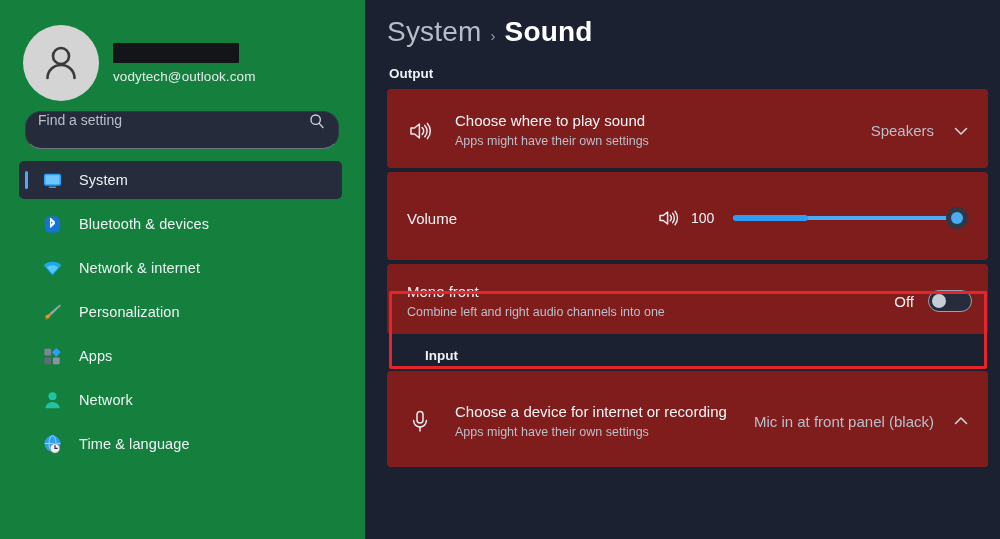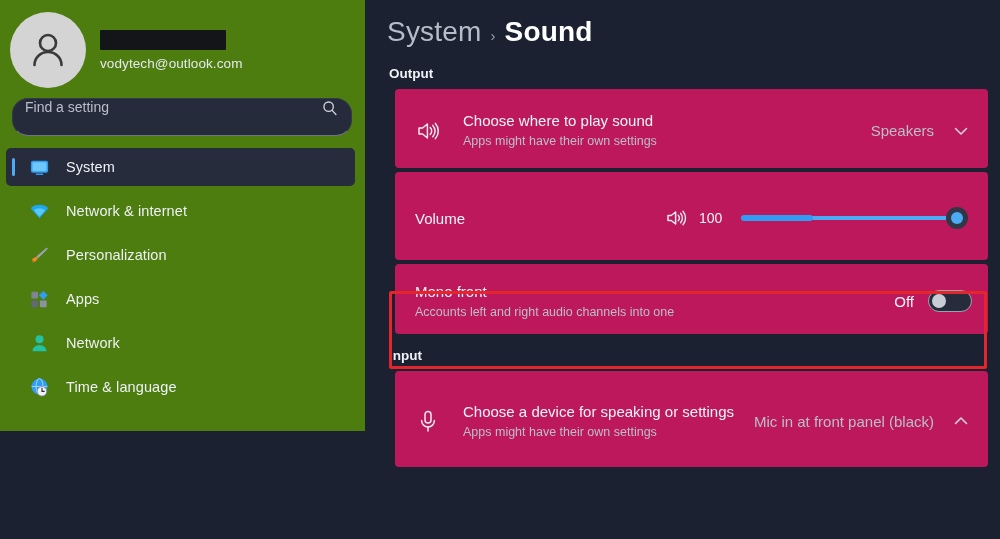--- a/index.html
+++ b/index.html
@@ -6,23 +6,23 @@
   html, body {
     width: 1000px; height: 539px;
     background: #1b2130;
     font-family: "Liberation Sans", sans-serif;
     overflow: hidden;
   }
   .window { position: relative; width: 1000px; height: 539px; display: flex; background: #1b2130; }
 
   
   .sidebar {
-    width: 365px; height: 431px;
-    background: #4d7c0f;
-    padding: 0;
+    width: 365px; height: 539px;
+    background: #15803d;
+    padding: 13px;
     flex: 0 0 365px;
     position: relative;
   }
   .account {
     display: flex; align-items: center;
     padding: 10px 0 0 10px;
     height: 90px;
   }
   .avatar {
     width: 76px; height: 76px; border-radius: 50%;
@@ -82,30 +82,29 @@
   }
   .breadcrumb { display: flex; align-items: baseline; gap: 9px; padding-left: 0; margin-bottom: 18px; }
   .crumb-parent { font-size: 28px; color: #b6bcc8; letter-spacing: .2px; }
   .crumb-sep { font-size: 15px; color: #9aa2b0; }
   .crumb-current { font-size: 28px; color: #ffffff; font-weight: bold; letter-spacing: .2px; }
 
   .section-label {
     font-size: 13.5px; font-weight: bold; color: #eef1f5;
     margin: 12px 0 8px 2px;
   }
-  .section-label.input-label { margin-top: 14px; }
+  .section-label.input-label { margin-top: 14px; padding-left: 36px; }
 
   .card {
-    background: #be185d;
+    background: #7f1d1d;
     border-radius: 4px;
     display: flex; align-items: center;
     padding: 4px 16px 0 20px;
     margin-bottom: 4px;
     position: relative;
-    margin-left: 8px;
   }
   .card.tall { height: 79px; }
   .card.short { height: 88px; }
   .card.mono { height: 70px; margin-bottom: 0; }
   .card.input-card { height: 96px; align-items: center; }
 
   .card-icon { width: 26px; height: 26px; flex: 0 0 26px; margin-right: 22px; display:flex; align-items:center; justify-content:center;}
   .card-texts { flex: 1; display: flex; flex-direction: column; justify-content: center; }
   .card-title { font-size: 15px; color: #f2f4f7; line-height: 1.32; }
   .card-sub { font-size: 12.5px; color: #b9bfca; margin-top: 2px; line-height: 1.3; }
@@ -179,20 +178,29 @@
         <span class="nav-icon">
           <svg width="21" height="21" viewBox="0 0 22 22">
             <rect x="2" y="4" width="18" height="12.5" rx="2" fill="#2f9df4"></rect>
             <rect x="3.6" y="5.4" width="14.8" height="9.6" rx="1.2" fill="#6ec7fb"></rect>
             <rect x="7" y="17.3" width="8" height="1.6" rx=".8" fill="#2f9df4"></rect>
           </svg>
         </span>
         <span class="nav-label">System</span>
       </div>
 
+      <div class="nav-item">
+        <span class="nav-icon">
+          <svg width="21" height="21" viewBox="0 0 22 22">
+            <rect x="3" y="2.5" width="16" height="17" rx="5" fill="#1573d8"></rect>
+            <path d="M9 6.2 l4 3.8 -4 3.8 V4.6 l4 3.8 -4 3.8" fill="none" stroke="#ffffff" stroke-width="1.3" stroke-linejoin="round" stroke-linecap="round"></path>
+          </svg>
+        </span>
+        <span class="nav-label">Bluetooth &amp; devices</span>
+      </div>
 
       <div class="nav-item">
         <span class="nav-icon">
           <svg width="21" height="21" viewBox="0 0 22 22">
             <path d="M1.8 7.5 A14 14 0 0 1 20.2 7.5 L11 18 Z" fill="#1ba8ef"></path>
             <path d="M5 9.6 A9.5 9.5 0 0 1 17 9.6 L11 16.6 Z" fill="#57c8f7"></path>
           </svg>
         </span>
         <span class="nav-label">Network &amp; internet</span>
       </div>
@@ -291,42 +299,42 @@
           <span class="slider-thumb">
               <i></i>
             </span>
         </span>
       </span>
     </div>
 
     <div class="card mono">
       <span class="card-texts">
         <span class="card-title">Mono front</span>
-        <span class="card-sub">Accounts left and right audio channels into one</span>
+        <span class="card-sub">Combine left and right audio channels into one</span>
       </span>
       <span class="mono-right">
         <span class="mono-state">Off</span>
         <span class="toggle">
             <i></i>
           </span>
       </span>
     </div>
 
     <div class="section-label input-label">Input</div>
 
     <div class="card input-card">
       <span class="card-icon">
         <svg width="26" height="26" viewBox="0 0 26 26">
           <rect x="10" y="3.5" width="6" height="11.5" rx="3" fill="none" stroke="#e9ecf1" stroke-width="1.5"></rect>
           <path d="M6.6 12.6 a6.4 6.4 0 0 0 12.8 0" fill="none" stroke="#e9ecf1" stroke-width="1.5" stroke-linecap="round"></path>
           <line x1="13" y1="19" x2="13" y2="23" stroke="#e9ecf1" stroke-width="1.5" stroke-linecap="round"></line>
         </svg>
       </span>
       <span class="card-texts">
-        <span class="card-title">Choose a device for speaking or settings</span>
+        <span class="card-title">Choose a device for internet or recording</span>
         <span class="card-sub">Apps might have their own settings</span>
       </span>
       <span class="card-value">Mic in at front panel (black)</span>
       <svg class="chev" viewBox="0 0 22 22">
         <path d="M5.5 13.5 L11 8 L16.5 13.5" fill="none" stroke="#cfd4dc" stroke-width="1.6" stroke-linecap="round" stroke-linejoin="round"></path>
       </svg>
     </div>
 
   </div>
 

